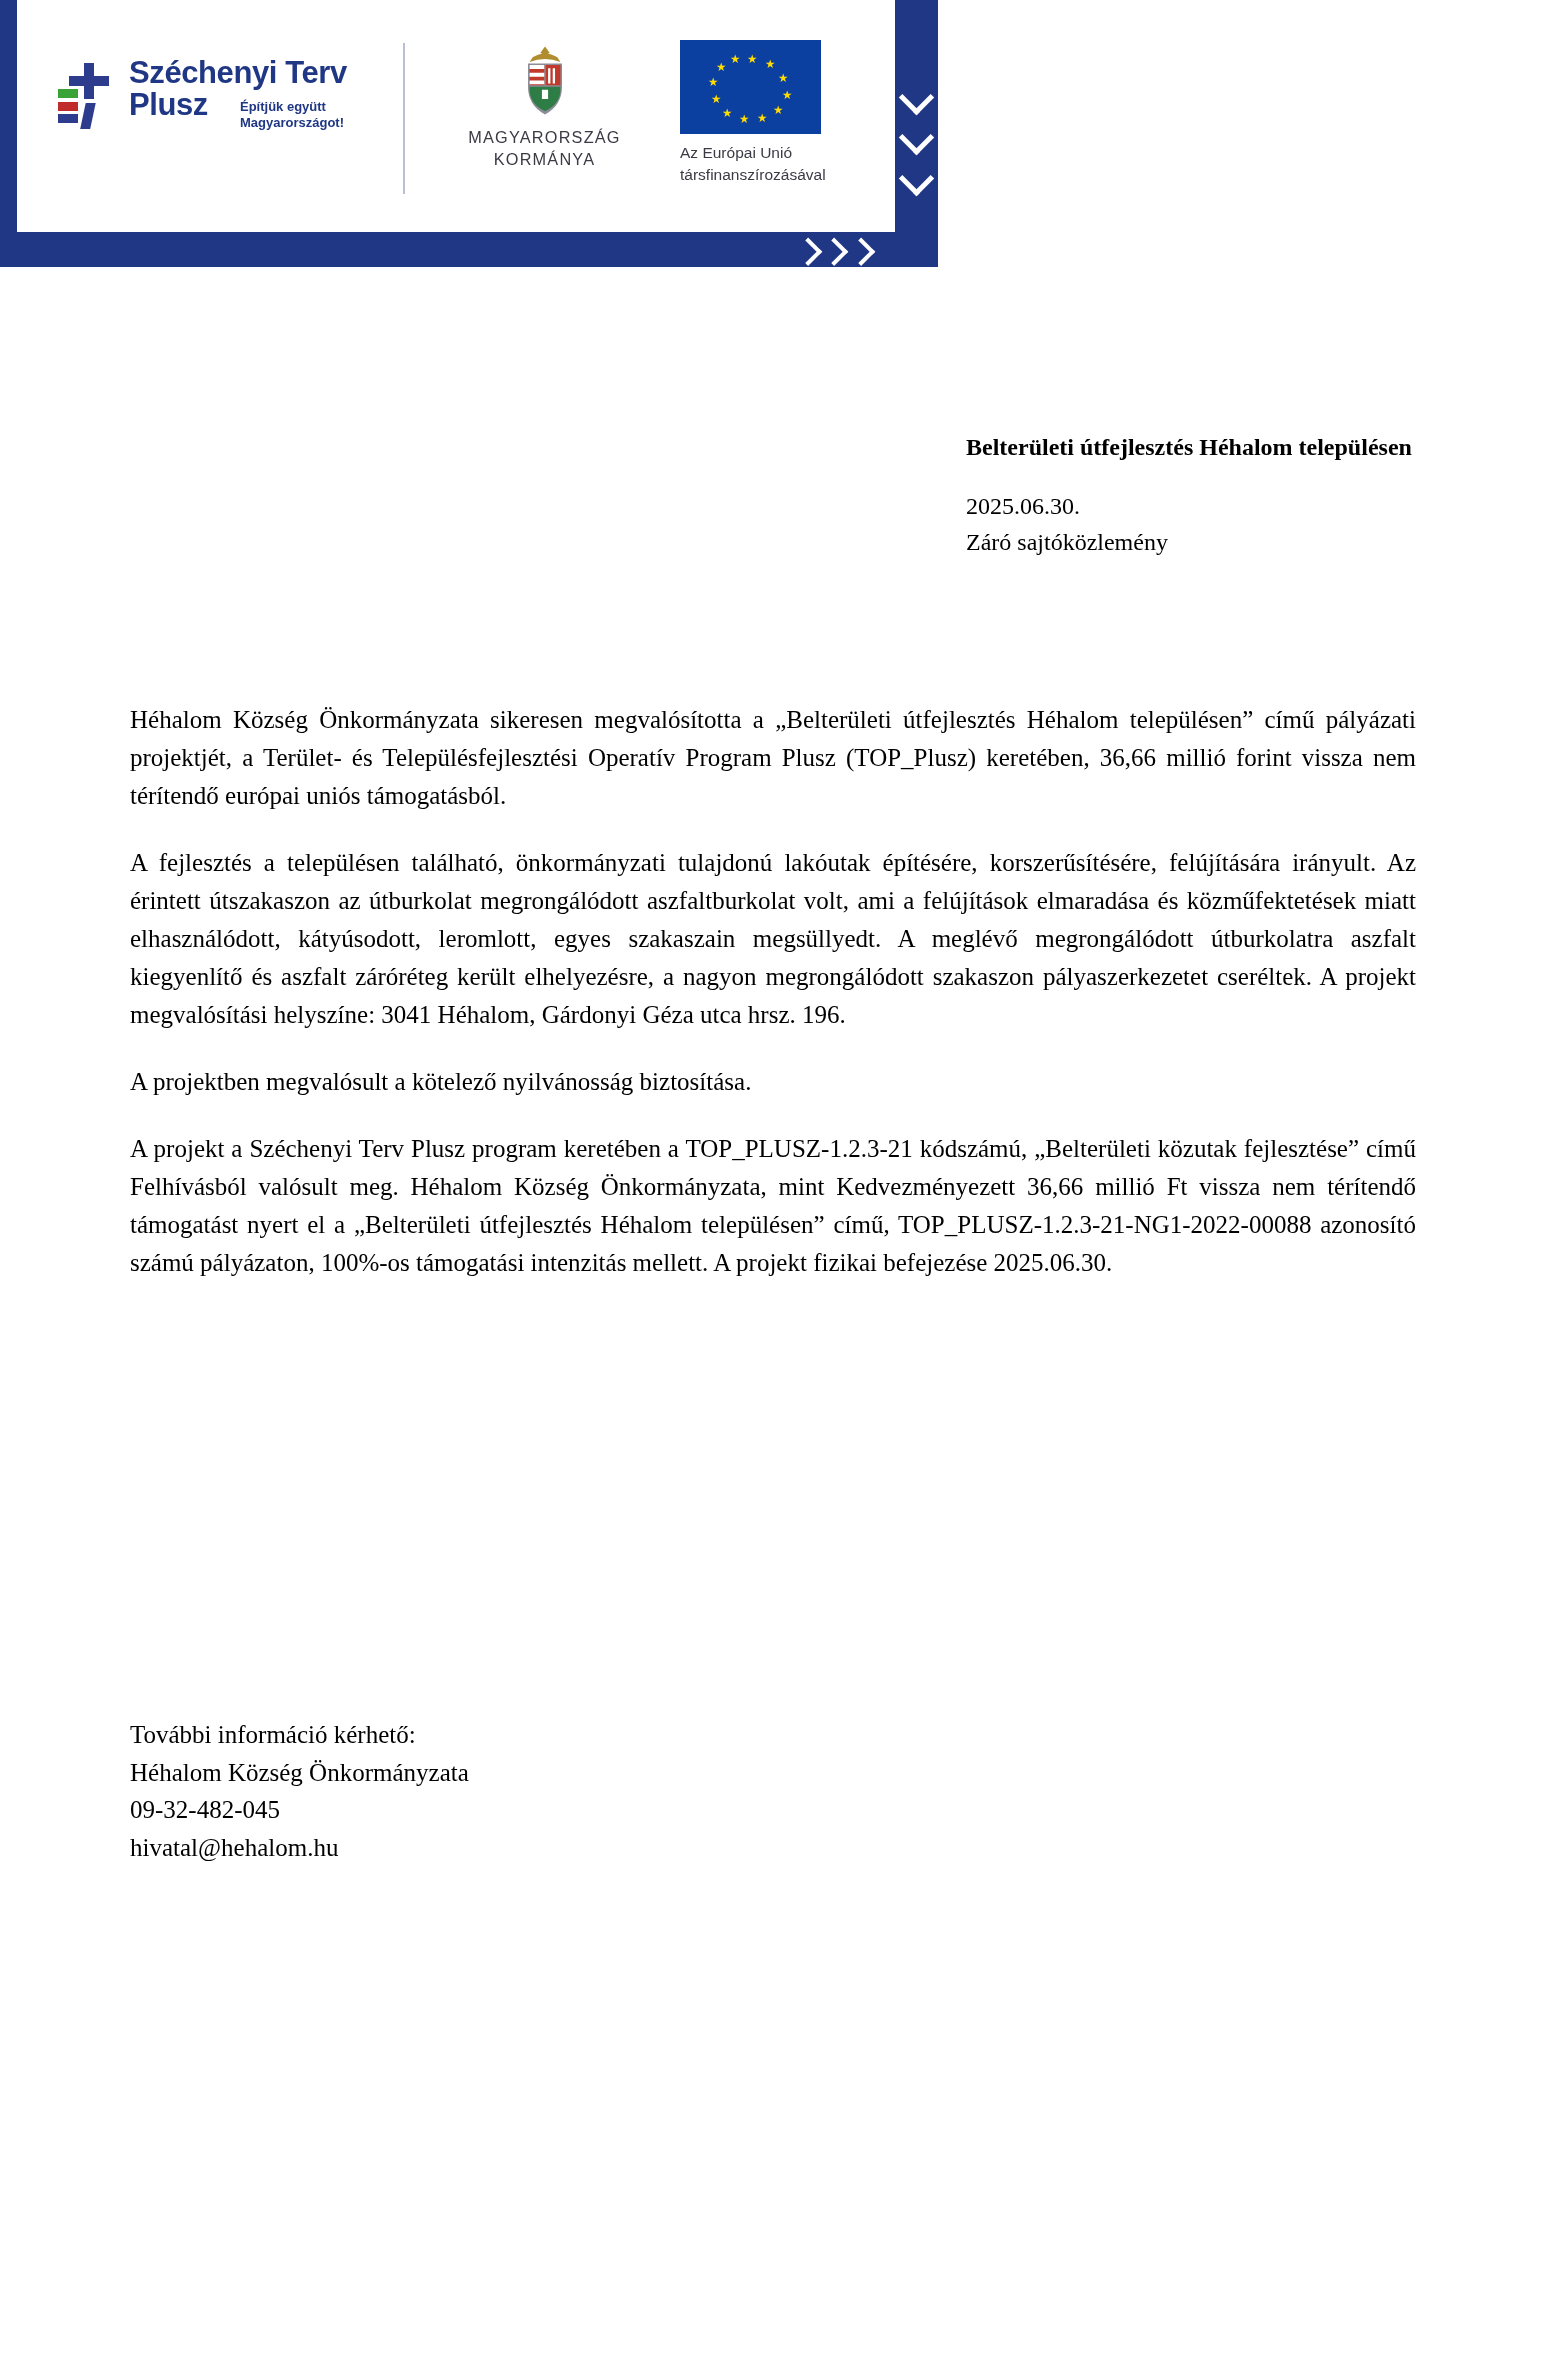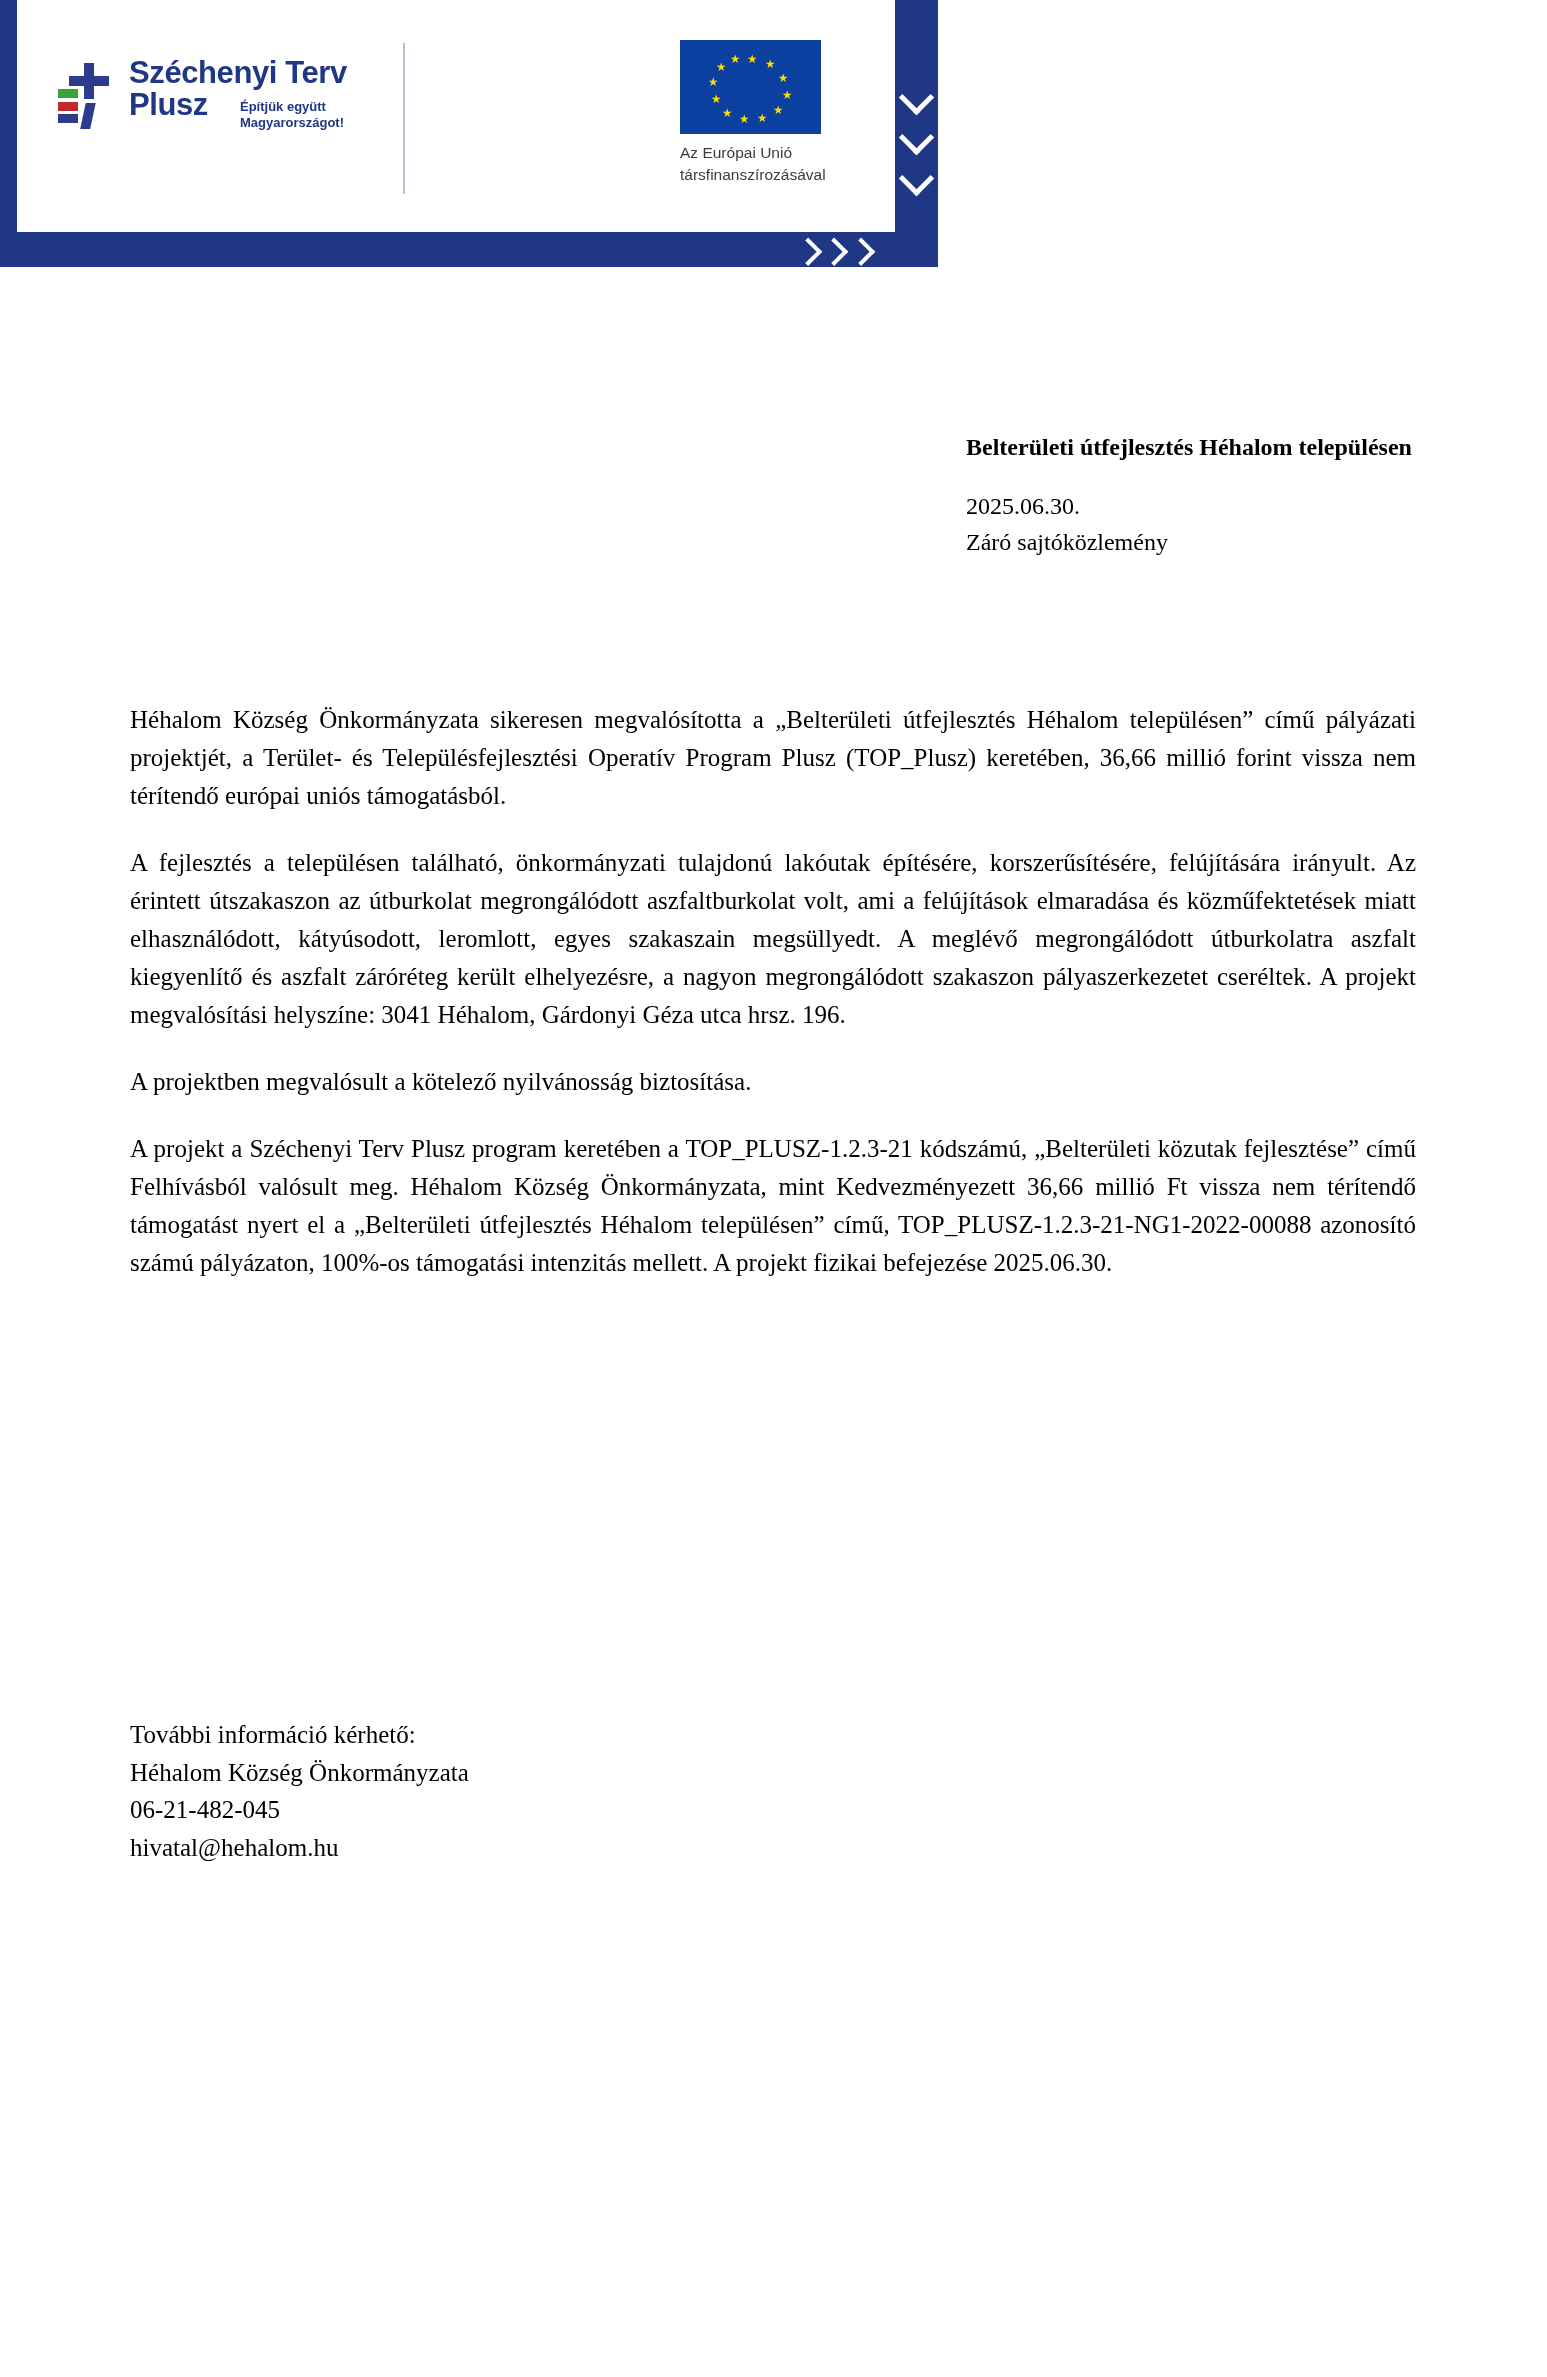--- a/index.html
+++ b/index.html
@@ -291,20 +291,40 @@
         <div class="l2">Plusz</div>
       </div>
       <div class="szt-sub">
         <div>Építjük együtt</div>
         <div>Magyarországot!</div>
       </div>
     </div>
 
     <div class="divider-v"></div>
 
+    <div class="logo-gov">
+      <svg class="crest" viewBox="0 0 68 92">
+        <path d="M34 2 L40 10 L34 14 L28 10 Z" fill="#b08d2e"></path>
+        <path d="M18 16 Q34 6 50 16 L54 22 Q34 14 14 22 Z" fill="#b08d2e"></path>
+        <path d="M12 24 H56 V54 Q56 78 34 90 Q12 78 12 54 Z" fill="#8c8c96"></path>
+        <path d="M14 26 H33 V52 H14 Z" fill="#c0392b"></path>
+        <path d="M14 26 H33 V31 H14 Z" fill="#ffffff"></path>
+        <path d="M14 36 H33 V41 H14 Z" fill="#ffffff"></path>
+        <path d="M14 46 H33 V51 H14 Z" fill="#ffffff"></path>
+        <path d="M35 26 H54 V52 H35 Z" fill="#c0392b"></path>
+        <path d="M38 30 h3 v20 h-3 z" fill="#ffffff"></path>
+        <path d="M44 30 h3 v20 h-3 z" fill="#ffffff"></path>
+        <path d="M14 54 H54 V58 Q54 76 34 86 Q14 76 14 58 Z" fill="#2e7d46"></path>
+        <path d="M30 58 h8 v12 h-8 z" fill="#ffffff"></path>
+      </svg>
+      <div class="gov-text">
+        <div>MAGYARORSZÁG</div>
+        <div>KORMÁNYA</div>
+      </div>
+    </div>
 
     <div class="logo-eu">
       <div class="eu-flag">
         <span class="eu-star" style="left:67px; top:14px;">★</span>
         <span class="eu-star" style="left:85px; top:18.6px;">★</span>
         <span class="eu-star" style="left:98px; top:33px;">★</span>
         <span class="eu-star" style="left:102px; top:50px;">★</span>
         <span class="eu-star" style="left:93px; top:65px;">★</span>
         <span class="eu-star" style="left:77px; top:73px;">★</span>
         <span class="eu-star" style="left:59px; top:74px;">★</span>
@@ -331,20 +351,20 @@
   <div class="content">
     <p>Héhalom Község Önkormányzata sikeresen megvalósította a „Belterületi útfejlesztés Héhalom településen” című pályázati projektjét, a Terület- és Településfejlesztési Operatív Program Plusz (TOP_Plusz) keretében, 36,66 millió forint vissza nem térítendő európai uniós támogatásból.</p>
     <p>A fejlesztés a településen található, önkormányzati tulajdonú lakóutak építésére, korszerűsítésére, felújítására irányult. Az érintett útszakaszon az útburkolat megrongálódott aszfaltburkolat volt, ami a felújítások elmaradása és közműfektetések miatt elhasználódott, kátyúsodott, leromlott, egyes szakaszain megsüllyedt. A meglévő megrongálódott útburkolatra aszfalt kiegyenlítő és aszfalt záróréteg került elhelyezésre, a nagyon megrongálódott szakaszon pályaszerkezetet cseréltek. A projekt megvalósítási helyszíne: 3041 Héhalom, Gárdonyi Géza utca hrsz. 196.</p>
     <p>A projektben megvalósult a kötelező nyilvánosság biztosítása.</p>
     <p>A projekt a Széchenyi Terv Plusz program keretében a TOP_PLUSZ-1.2.3-21 kódszámú, „Belterületi közutak fejlesztése” című Felhívásból valósult meg. Héhalom Község Önkormányzata, mint Kedvezményezett 36,66 millió Ft vissza nem térítendő támogatást nyert el a „Belterületi útfejlesztés Héhalom településen” című, TOP_PLUSZ-1.2.3-21-NG1-2022-00088 azonosító számú pályázaton, 100%-os támogatási intenzitás mellett. A projekt fizikai befejezése 2025.06.30.</p>
   </div>
 
   <div class="contact">
     <div>További információ kérhető:</div>
     <div>Héhalom Község Önkormányzata</div>
-    <div>06-21-482-045</div>
+    <div>09-32-482-045</div>
     <div>hivatal@hehalom.hu</div>
   </div>
 
   <div class="page-number">1. oldal</div>
 
 </div>
 
 
 </body></html>

